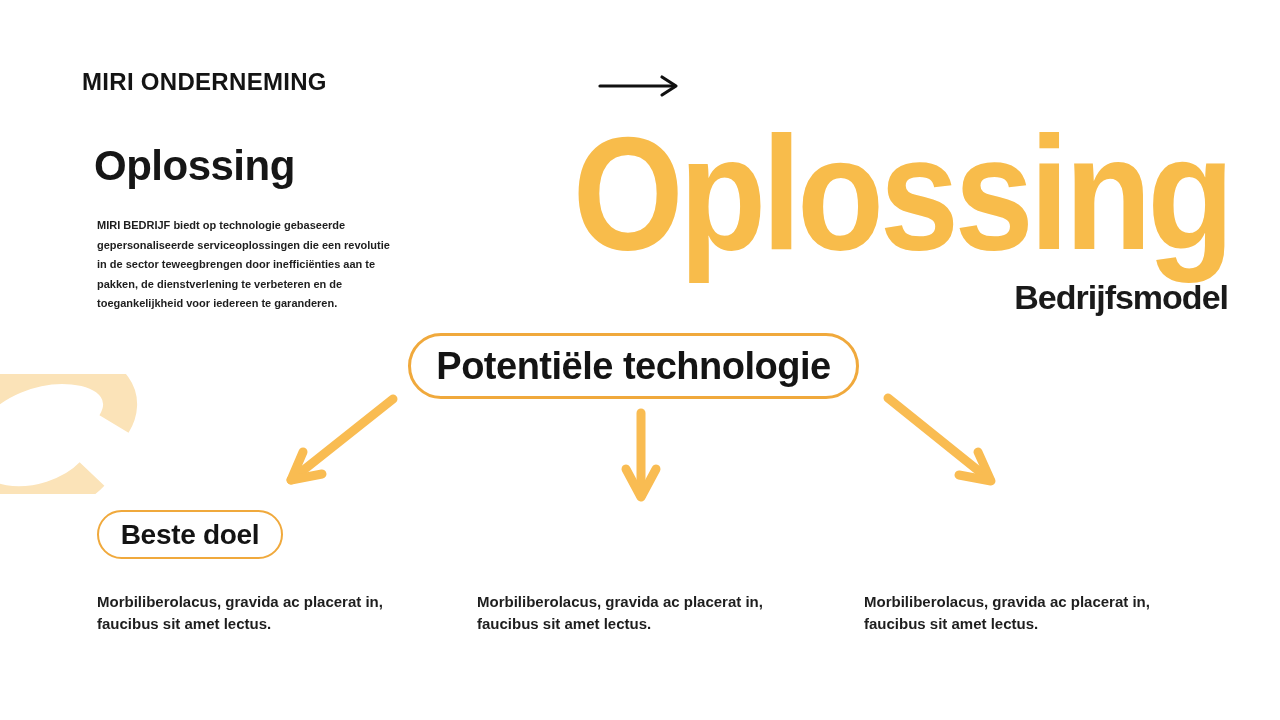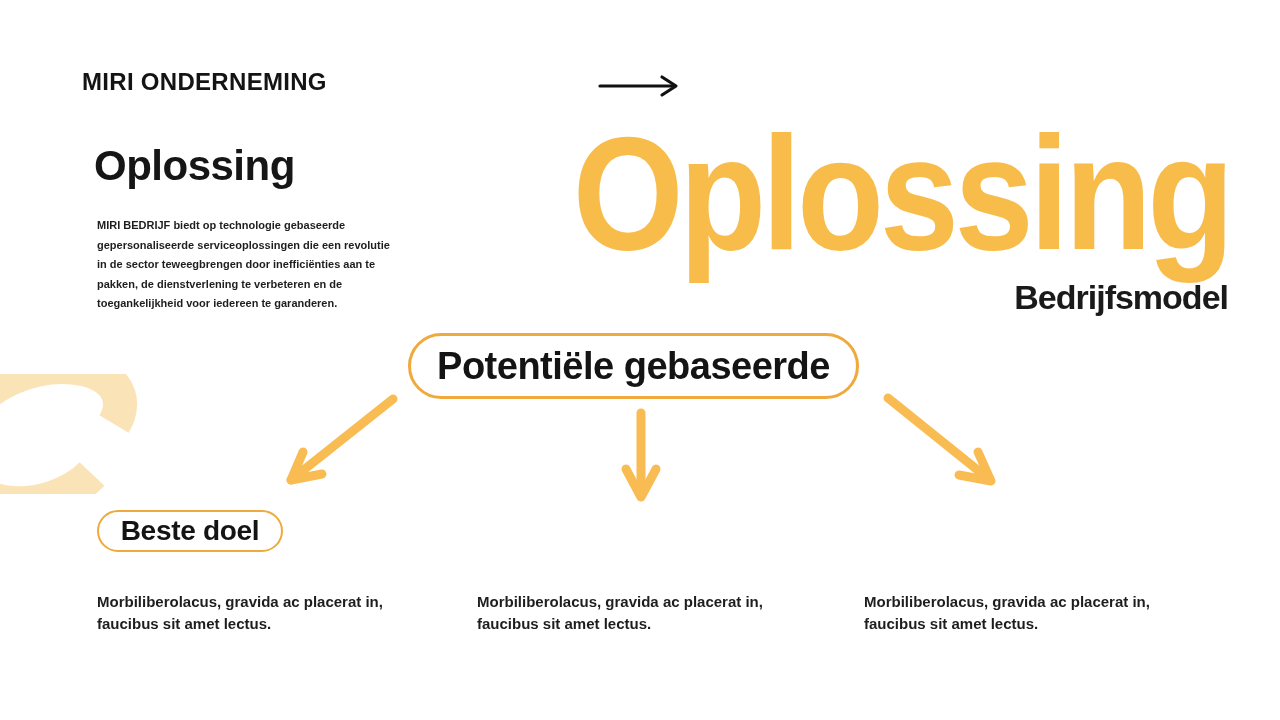--- a/index.html
+++ b/index.html
@@ -34,21 +34,21 @@
   .pill{
     position:absolute;background:#ffffff;box-sizing:border-box;
     display:flex;align-items:center;justify-content:center;
     border:3px solid #F0A93C;color:#141414;white-space:nowrap;
   }
   .pill-root{
     left:408px;top:333px;width:451px;height:66px;border-radius:33px;
     font-size:38px;font-weight:600;letter-spacing:-.5px;
   }
   .pill-branch{
-    border-width:2.5px;border-radius:25px;height:42px;
+    border-width:2.5px;border-radius:25px;height:49px;
     font-size:28px;font-weight:600;letter-spacing:-.3px;text-align:right;
   }
   .pill-best{left:97px;top:510px;width:186px;}
   .pill-real{left:549px;top:514px;width:186px;}
   .pill-worst{left:992px;top:513px;width:202px;}
   .branch-desc{
     position:absolute;width:305px;
     font-size:15px;line-height:22px;font-weight:700;color:#1e1e1e;
     white-space:pre-line;
   }
@@ -80,21 +80,21 @@
   <div class="lead">MIRI BEDRIJF biedt op technologie gebaseerde
 gepersonaliseerde serviceoplossingen die een revolutie
 in de sector teweegbrengen door inefficiënties aan te
 pakken, de dienstverlening te verbeteren en de
 toegankelijkheid voor iedereen te garanderen.</div>
 
   <div class="big-title">Oplossing</div>
   <div class="sub-title">Bedrijfsmodel</div>
 
   <div class="pill pill-root">
-    <span>Potentiële gebaseerde</span>
+    <span>Potentiële technologie</span>
   </div>
 
   <svg class="arrows-overlay" viewBox="0 0 1280 720" aria-hidden="true">
     <g stroke="#F9BC52" stroke-width="9" stroke-linecap="round" stroke-linejoin="round" fill="none">
       <g>
         <path d="M393 399 L291 480"></path>
         <path d="M322 474 L291 480 L303 452"></path>
       </g>
       <g>
         <path d="M641 413 L641 496"></path>

